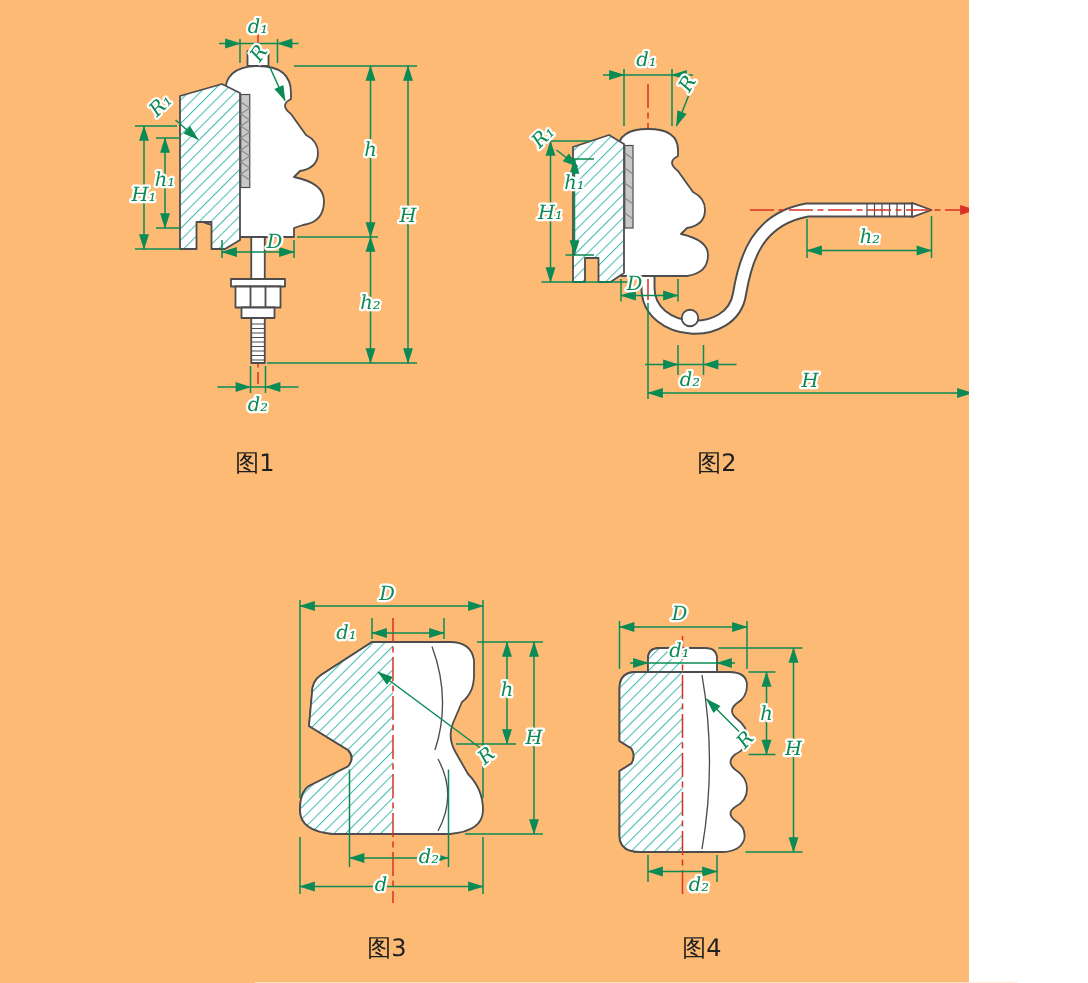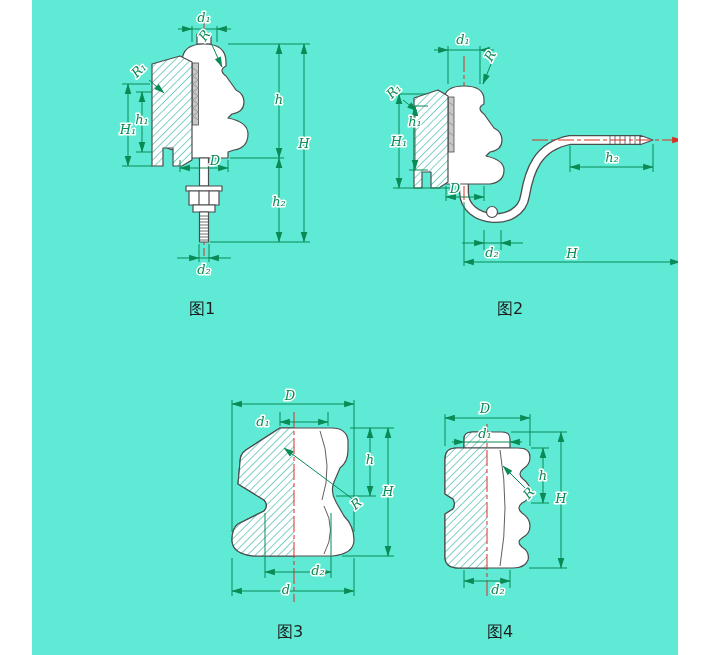--- a/index.html
+++ b/index.html
@@ -1,17 +1,17 @@
 <!DOCTYPE html>
 <html><head>
 <meta charset="utf-8">
 <style>
   html,body{margin:0;padding:0;background:#ffffff;}
-  .canvas{position:relative;width:646px;height:655px;background:#5eead4;overflow:hidden;
-          font-family:"DejaVu Sans","Liberation Sans",sans-serif;margin-left:32px;}
+  .canvas{position:relative;width:646px;height:655px;background:#fdba74;overflow:hidden;
+          font-family:"DejaVu Sans","Liberation Sans",sans-serif;}
   svg{position:absolute;inset:0;}
   .outf{fill:#ffffff;stroke:#4d4d4d;stroke-width:1.2;stroke-linejoin:round;}
   .out{fill:none;stroke:#4d4d4d;stroke-width:1.2;stroke-linejoin:round;stroke-linecap:round;}
   .thin{fill:none;stroke:#4d4d4d;stroke-width:0.9;}
   .hatchf{fill:url(#hat);stroke:#4d4d4d;stroke-width:1.2;stroke-linejoin:round;}
   .dim{stroke:#0a8a55;stroke-width:1;fill:none;}
   .cl{stroke:#d93025;stroke-width:1;fill:none;stroke-dasharray:16 3 4 3;}
   .thread{stroke:#4d4d4d;stroke-width:0.8;fill:none;}
   .gray{stroke:#8a8a8a;stroke-width:0.8;fill:none;}
   .dimt{font:italic 13px "DejaVu Serif","Liberation Serif",serif;fill:#0a8a55;

